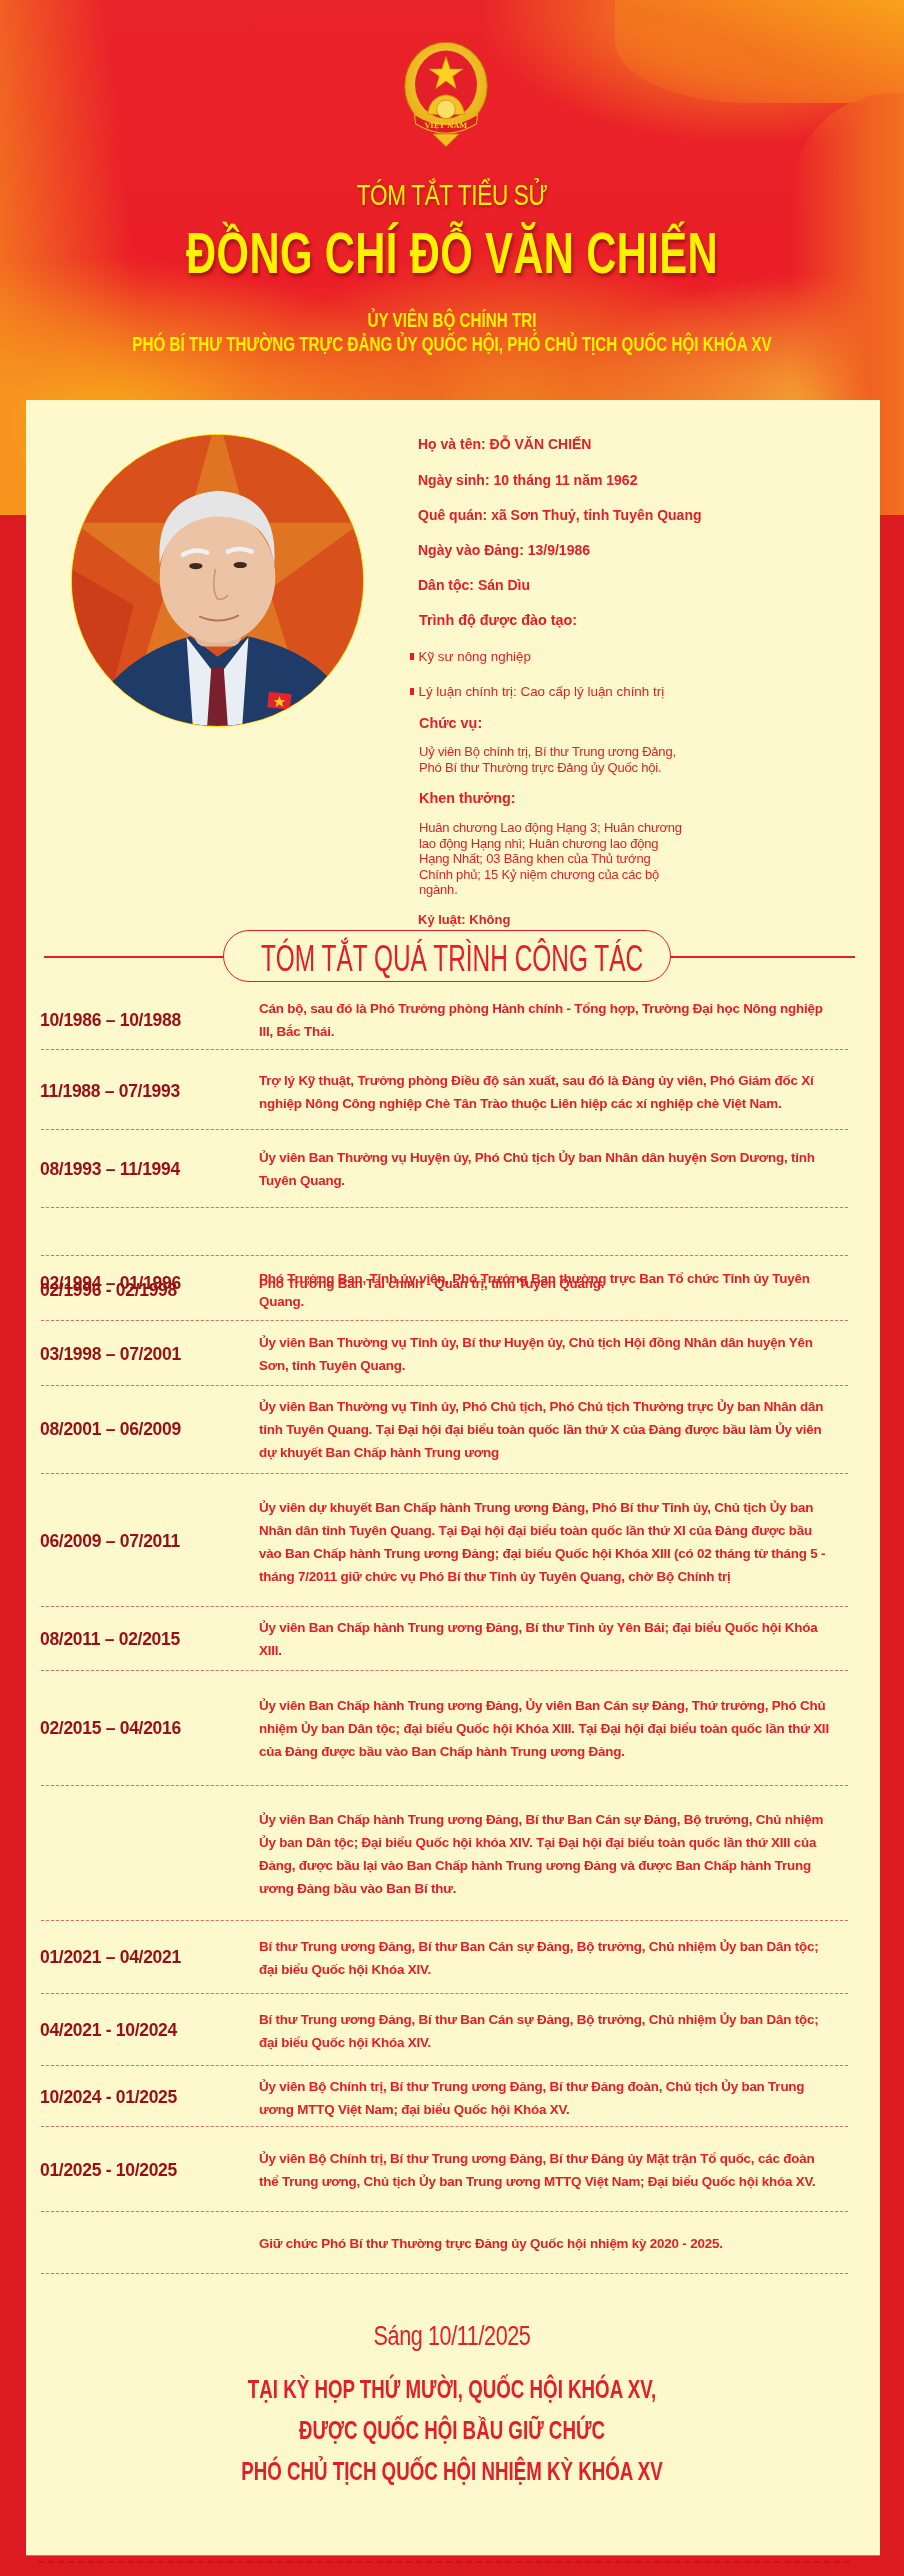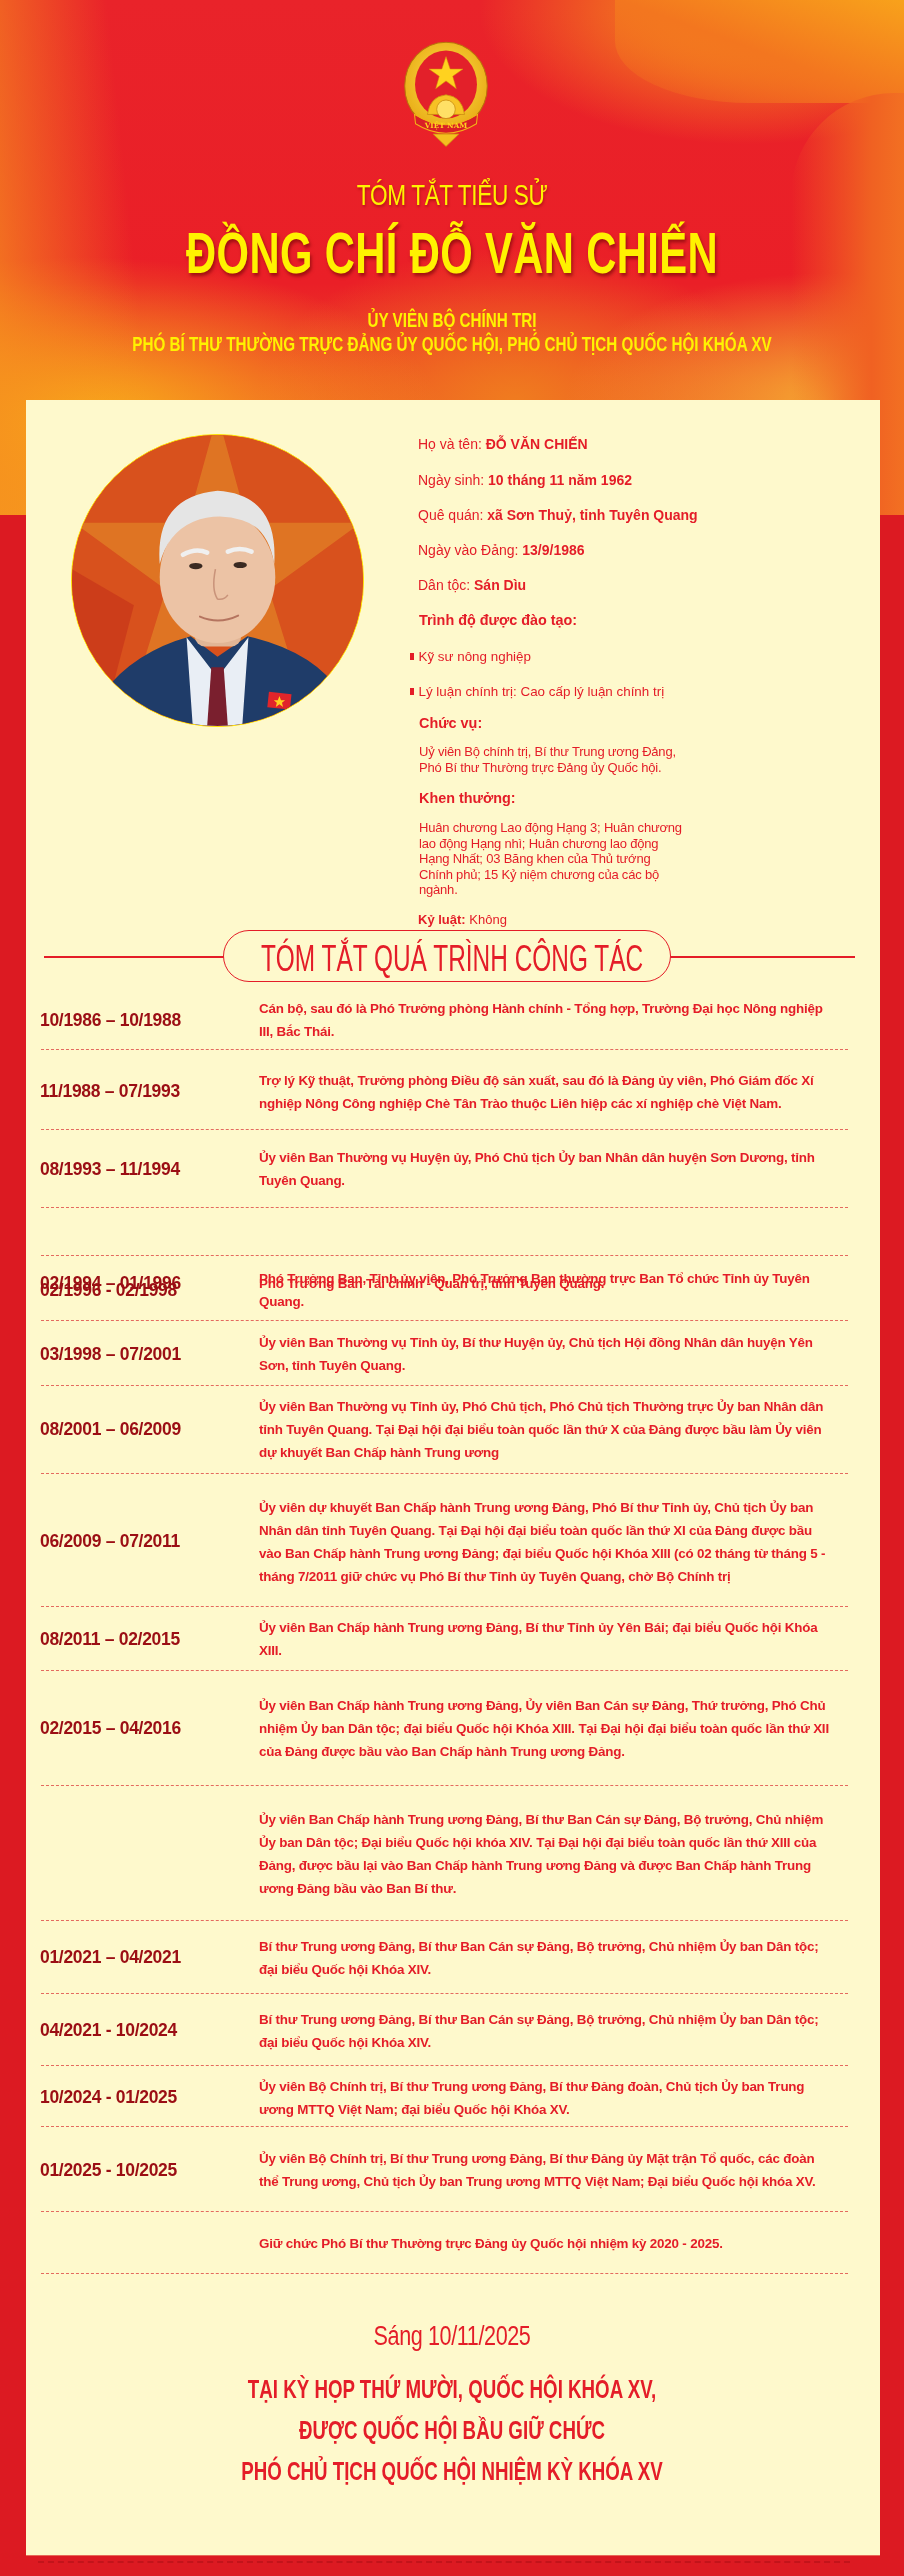--- a/index.html
+++ b/index.html
@@ -71,21 +71,21 @@
 
   
   .portrait {
     position: absolute; left: 71px; top: 434px; width: 291px; height: 291px;
     border-radius: 50%; overflow: hidden;
     border: 1px solid #ffe600;
     background: #d84e1d;
   }
   .profile-info { position: absolute; left: 418px; top: 432px; width: 412px; color: #e41d28; }
   .info-row { position: absolute; left: 0; font-size: 14px; white-space: nowrap; }
-  .info-row .lbl { font-weight: 400; }
+  .info-row .lbl { font-weight: 700; }
   .info-row .val { font-weight: 700; text-align: center; }
   .info-head { position: absolute; left: 1px; font-size: 14.4px; font-weight: 700; white-space: nowrap; }
   .bullet { position: absolute; left: -8.2px; font-size: 13.4px; white-space: nowrap; }
   .bullet .sq { display: inline-block; width: 4.6px; height: 6.2px; background: #e41d28; margin-right: 4.1px; vertical-align: 1.5px; }
   .para { position: absolute; left: 1px; width: 268px; font-size: 13px; line-height: 15.5px; letter-spacing: -0.2px; }
 
   
   .sec-line { position: absolute; top: 956px; height: 1.5px; background: #e41d28; }
   .sec-pill {
     position: absolute; left: 223px; top: 930px; width: 448px; height: 52px;

